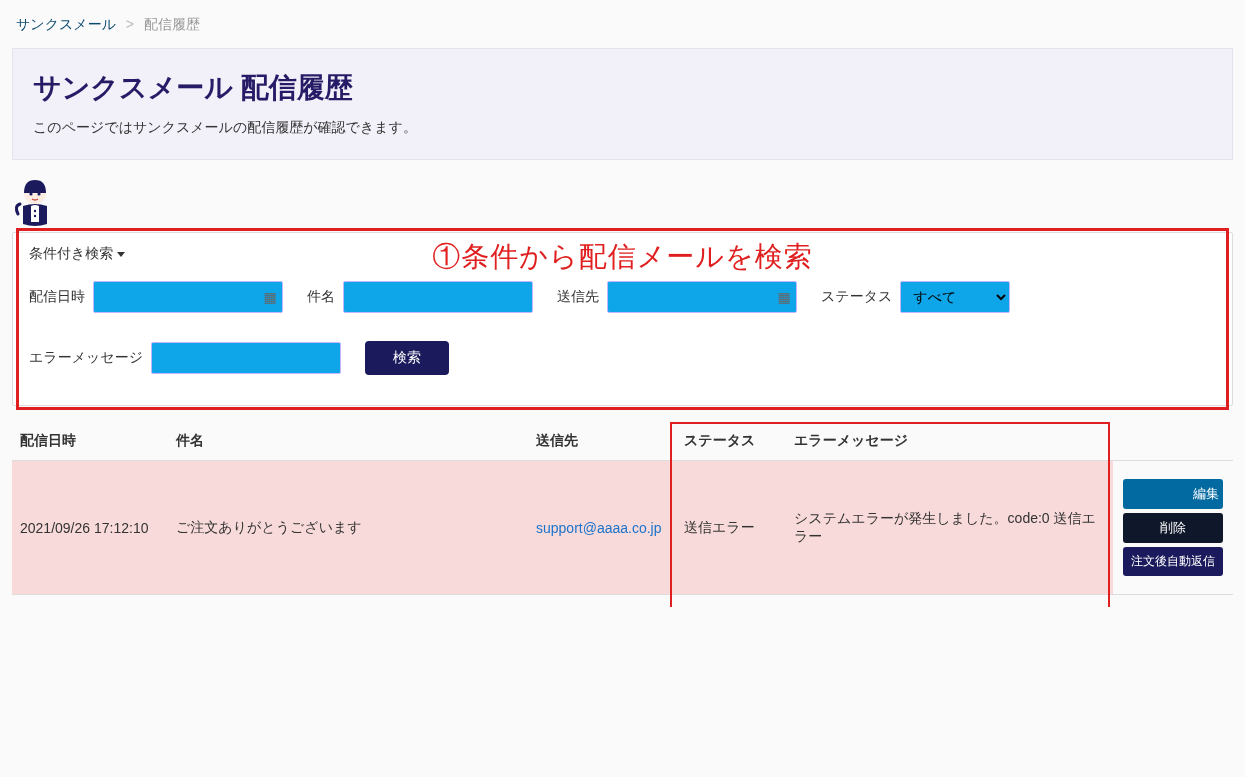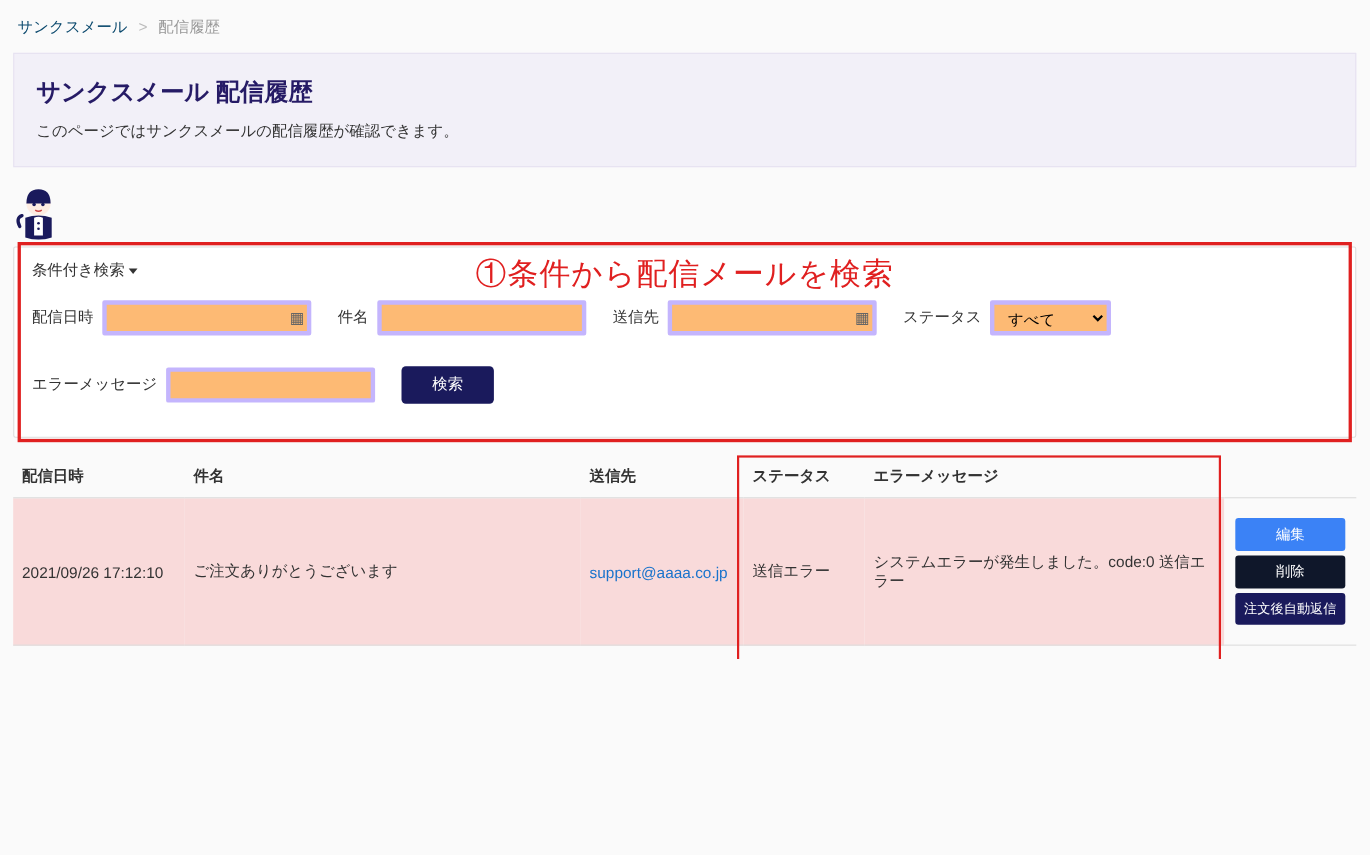--- a/index.html
+++ b/index.html
@@ -22,21 +22,21 @@
 
 .title-panel {
   background: #f2f0f8;
   border: 1px solid #e6e2f0;
   padding: 20px 20px 22px;
   margin-bottom: 18px;
 }
 .title-panel h1 {
   color: #261b66;
   font-weight: 600;
-  font-size: 22px;
+  font-size: 28px;
   margin-bottom: 12px;
 }
 .title-panel .desc {
   color: #333;
   font-size: 14px;
 }
 
 .help-row {
   display: flex;
   align-items: center;
@@ -143,22 +143,22 @@
   gap: 14px 24px;
   align-items: center;
 }
 .field-group {
   display: flex;
   align-items: center;
   gap: 8px;
 }
 .field-group label { font-size: 14px; color: #333; }
 .text-input, .select-input {
-  border: 4px solid #c4b5fd;
-  background: #fdba74;
+  border: 1px solid #c4b5fd;
+  background: #0ea5e9;
   height: 32px;
   padding: 4px 8px;
   font-size: 14px;
   border-radius: 2px;
 }
 .text-input { width: 190px; }
 .text-input.short { width: 190px; }
 .input-with-icon { position: relative; display: inline-block; }
 .input-with-icon .pick-icon {
   position: absolute;
@@ -211,21 +211,21 @@
   width: 100px;
   margin: 4px auto;
   padding: 6px 4px;
   font-size: 13px;
   color: #fff;
   border: none;
   border-radius: 3px;
   cursor: pointer;
   text-align: center;
 }
-.btn-edit { background: #3b82f6; }
+.btn-edit { background: #0369a1; text-align: right; }
 .btn-del  { background: #0f172a; }
 .btn-send { background: #1a1a5c; font-size: 12px; }
 
 .annot-box-2 {
   border: 2px solid #e02020;
   position: absolute;
   left: 658px;
   top: 0;
   width: 440px;
   height: 210px;

